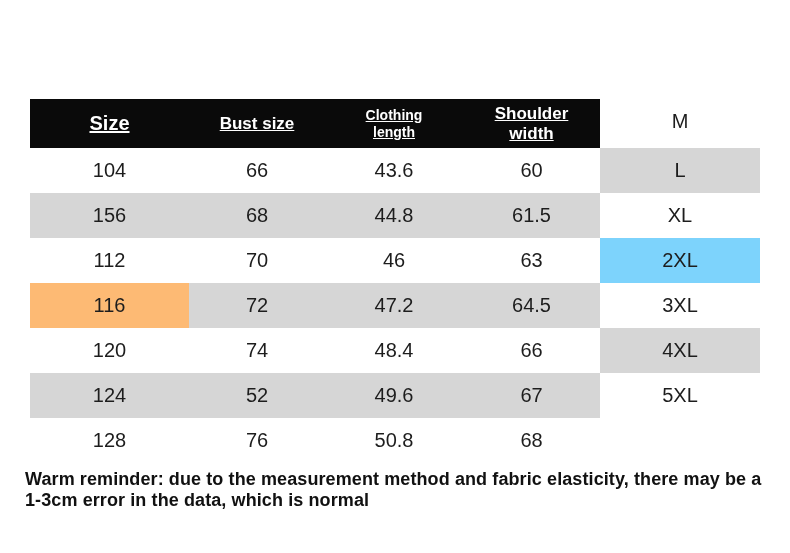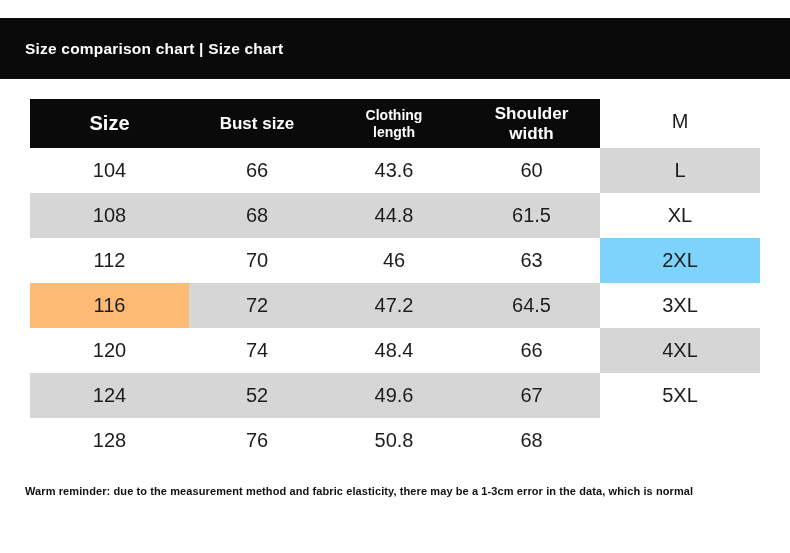--- a/index.html
+++ b/index.html
@@ -48,57 +48,54 @@
     justify-content: center;
     text-align: center;
   }
   .head-cell {
     background: #0a0a0a;
     color: #ffffff;
     font-weight: bold;
     height: 49px;
     overflow: hidden;
   }
-  .head-cell .hlabel { display: block; }
+  .head-cell .hlabel { display: block; text-decoration: underline; }
   .h-size   { font-size: 20px; }
   .h-bust   { font-size: 17px; }
   .h-cloth  { font-size: 14px; line-height: 1.2; }
   .h-cloth .hlabel  { max-width: 72px; }
   .h-shoulder { font-size: 17px; line-height: 1.15; }
   .h-shoulder .hlabel { max-width: 86px; }
   .h-sleeve { font-size: 17px; }
   .data-cell {
     height: 45px;
     font-size: 20px;
     color: #1d1d1d;
     background: #ffffff;
   }
   .row-alt .data-cell {
     background: #d6d6d6;
   }
   
   .footer-note {
     position: absolute;
     left: 25px;
-    top: 485px;
+    top: 469px;
     width: 750px;
-    font-size: 11px;
+    font-size: 18px;
     font-weight: bold;
     color: #111111;
     letter-spacing: 0.1px;
   }
 </style>
 </head>
 <body>
 
 <div class="canvas">
 
-  <div class="title-bar">
-    <span class="title">Size comparison chart | Size chart</span>
-  </div>
 
   <div class="size-table">
 
     <div class="cell head-cell h-size">
         <span class="hlabel">Size</span>
       </div>
     <div class="cell head-cell h-bust">
         <span class="hlabel">Bust size</span>
       </div>
     <div class="cell head-cell h-cloth">
@@ -111,21 +108,21 @@
     <div style="display:contents" class="row">
       <div class="cell data-cell">M</div>
       <div class="cell data-cell">104</div>
       <div class="cell data-cell">66</div>
       <div class="cell data-cell">43.6</div>
       <div class="cell data-cell">60</div>
     </div>
 
     <div style="display:contents" class="row row-alt">
       <div class="cell data-cell row-alt-bg" style="background:#d6d6d6">L</div>
-      <div class="cell data-cell" style="background:#d6d6d6">108</div>
+      <div class="cell data-cell" style="background:#d6d6d6">156</div>
       <div class="cell data-cell" style="background:#d6d6d6">68</div>
       <div class="cell data-cell" style="background:#d6d6d6">44.8</div>
       <div class="cell data-cell" style="background:#d6d6d6">61.5</div>
     </div>
 
     <div style="display:contents" class="row">
       <div class="cell data-cell">XL</div>
       <div class="cell data-cell">112</div>
       <div class="cell data-cell">70</div>
       <div class="cell data-cell">46</div>

